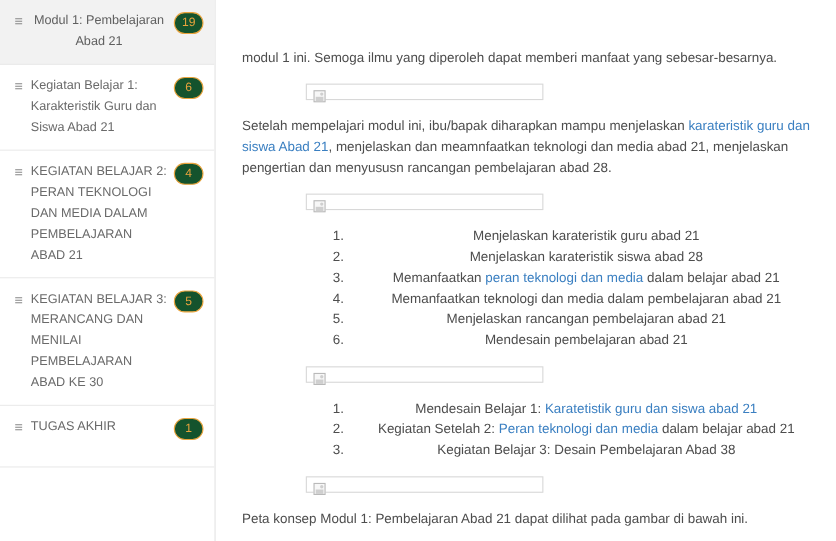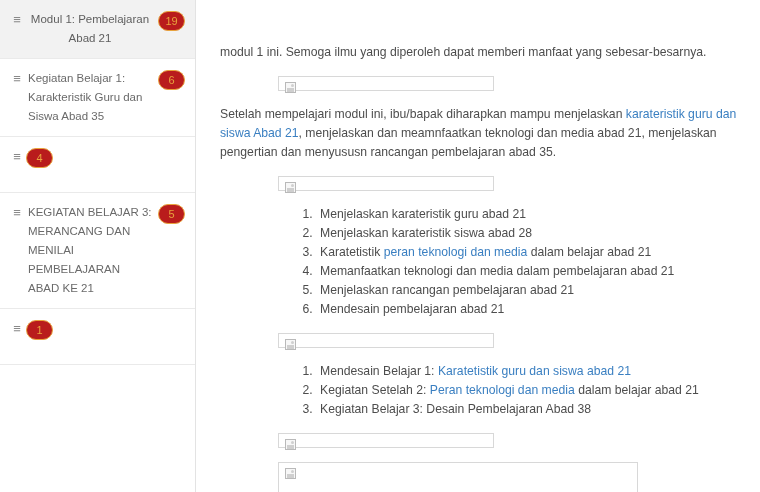--- a/index.html
+++ b/index.html
@@ -75,21 +75,21 @@
   .badge {
     flex: 0 0 auto;
     align-self: flex-start;
     min-width: 27px;
     height: 20px;
     line-height: 18px;
     padding: 0 5px;
     border: 1px solid #e8a33d;
     border-radius: 10px;
     color: #e8a33d;
-    background: #b91c1c;
+    background: #14532d;
     font-size: 11px;
     text-align: center;
     margin-top: 1px;
   }
 
   
   #content {
     position: absolute;
     left: 196px;
     top: 0;
@@ -154,20 +154,21 @@
   .ph-big {
     height: 58px;
     width: 360px;
     margin: 12px 0 0 58px;
   }
 
   ol.mlist {
     margin: 0 0 0 0;
     padding-left: 96px;
     list-style-type: decimal;
+    text-align: center;
   }
   ol.mlist li {
     font-size: 12.2px;
     line-height: 19px;
     color: #4d4d4d;
     padding-left: 4px;
   }
 </style>
 </head>
 <body>
@@ -177,79 +178,82 @@
   <div id="sidebar">
 
     <div class="nav-item first active">
       <span class="drag-handle">≡</span>
       <span class="nav-label">Modul 1: Pembelajaran Abad 21</span>
       <span class="badge">19</span>
     </div>
 
     <div class="nav-item">
       <span class="drag-handle">≡</span>
-      <span class="nav-label">Kegiatan Belajar 1: Karakteristik Guru dan Siswa Abad 35</span>
+      <span class="nav-label">Kegiatan Belajar 1: Karakteristik Guru dan Siswa Abad 21</span>
       <span class="badge">6</span>
     </div>
 
     <div class="nav-item">
       <span class="drag-handle">≡</span>
+      <span class="nav-label">KEGIATAN BELAJAR 2: PERAN TEKNOLOGI DAN MEDIA DALAM PEMBELAJARAN ABAD 21</span>
       <span class="badge">4</span>
     </div>
 
     <div class="nav-item">
       <span class="drag-handle">≡</span>
-      <span class="nav-label">KEGIATAN BELAJAR 3: MERANCANG DAN MENILAI PEMBELAJARAN ABAD KE 21</span>
+      <span class="nav-label">KEGIATAN BELAJAR 3: MERANCANG DAN MENILAI PEMBELAJARAN ABAD KE 30</span>
       <span class="badge">5</span>
     </div>
 
     <div class="nav-item">
       <span class="drag-handle">≡</span>
+      <span class="nav-label">TUGAS AKHIR</span>
       <span class="badge">1</span>
     </div>
 
   </div>
 
   <div id="content">
 
     <p class="para top">modul 1 ini. Semoga ilmu yang diperoleh dapat memberi manfaat yang sebesar-besarnya.</p>
 
     <div class="img-placeholder ph-bar">
       <span class="img-broken"></span>
     </div>
 
-    <p class="para"><span>Setelah mempelajari modul ini, ibu/bapak diharapkan mampu menjelaskan </span><a class="link" href="#">karateristik guru dan siswa Abad 21</a><span>, menjelaskan dan meamnfaatkan teknologi dan media abad 21, menjelaskan pengertian dan menyususn rancangan pembelajaran abad 35.</span></p>
+    <p class="para"><span>Setelah mempelajari modul ini, ibu/bapak diharapkan mampu menjelaskan </span><a class="link" href="#">karateristik guru dan siswa Abad 21</a><span>, menjelaskan dan meamnfaatkan teknologi dan media abad 21, menjelaskan pengertian dan menyususn rancangan pembelajaran abad 28.</span></p>
 
     <div class="img-placeholder ph-bar">
       <span class="img-broken"></span>
     </div>
 
     <ol class="mlist">
       <li><span>Menjelaskan karateristik guru abad 21</span></li>
       <li><span>Menjelaskan karateristik siswa abad 28</span></li>
-      <li><span>Karatetistik </span><a class="link" href="#">peran teknologi dan media</a><span> dalam belajar abad 21</span></li>
+      <li><span>Memanfaatkan </span><a class="link" href="#">peran teknologi dan media</a><span> dalam belajar abad 21</span></li>
       <li><span>Memanfaatkan teknologi dan media dalam pembelajaran abad 21</span></li>
       <li><span>Menjelaskan rancangan pembelajaran abad 21</span></li>
       <li><span>Mendesain pembelajaran abad 21</span></li>
     </ol>
 
     <div class="img-placeholder ph-bar">
       <span class="img-broken"></span>
     </div>
 
     <ol class="mlist">
       <li><span>Mendesain Belajar 1: </span><a class="link" href="#">Karatetistik guru dan siswa abad 21</a></li>
       <li><span>Kegiatan Setelah 2: </span><a class="link" href="#">Peran teknologi dan media</a><span> dalam belajar abad 21</span></li>
       <li><span>Kegiatan Belajar 3: Desain Pembelajaran Abad 38</span></li>
     </ol>
 
     <div class="img-placeholder ph-bar">
       <span class="img-broken"></span>
     </div>
 
+    <p class="para">Peta konsep Modul 1: Pembelajaran Abad 21 dapat dilihat pada gambar di bawah ini.</p>
 
     <div class="img-placeholder ph-big">
       <span class="img-broken"></span>
     </div>
 
   </div>
 
 </div>
 
 </body></html>

